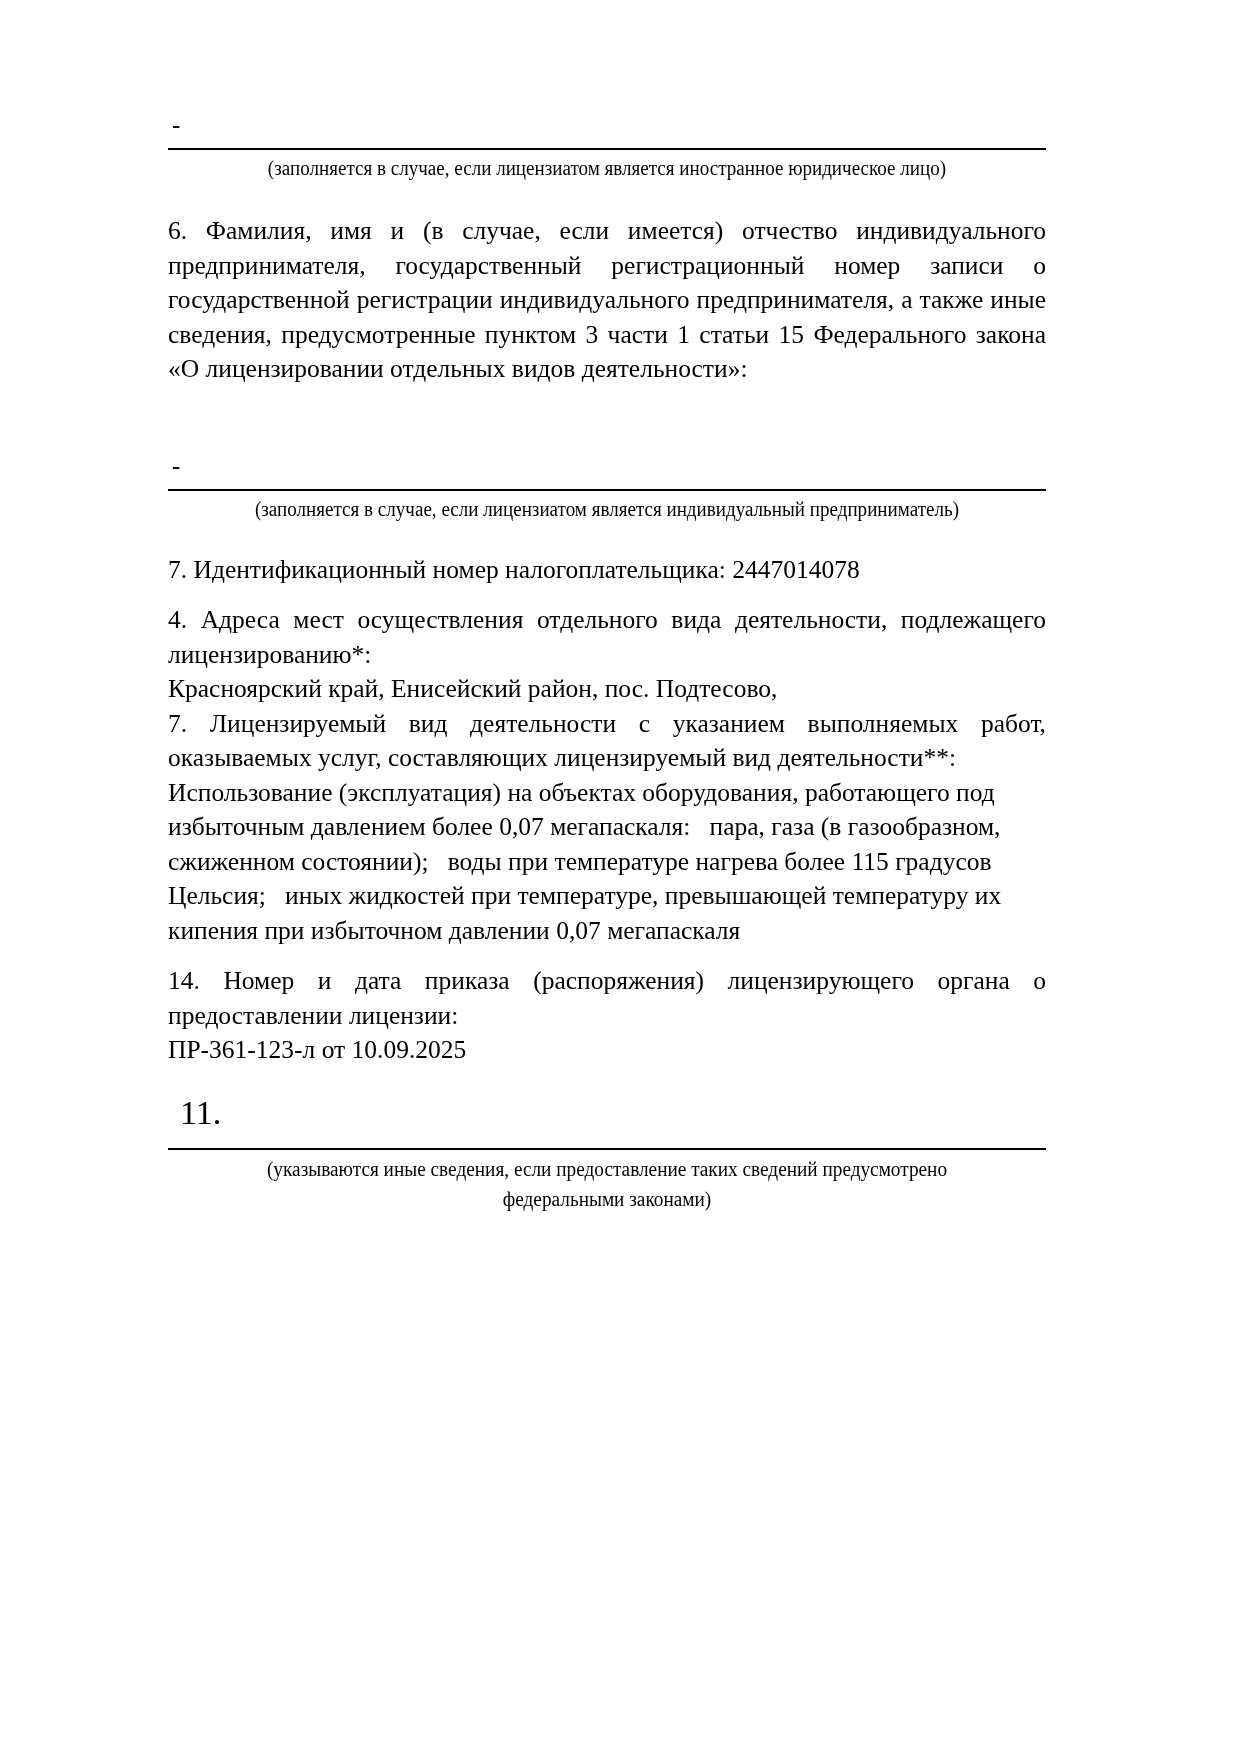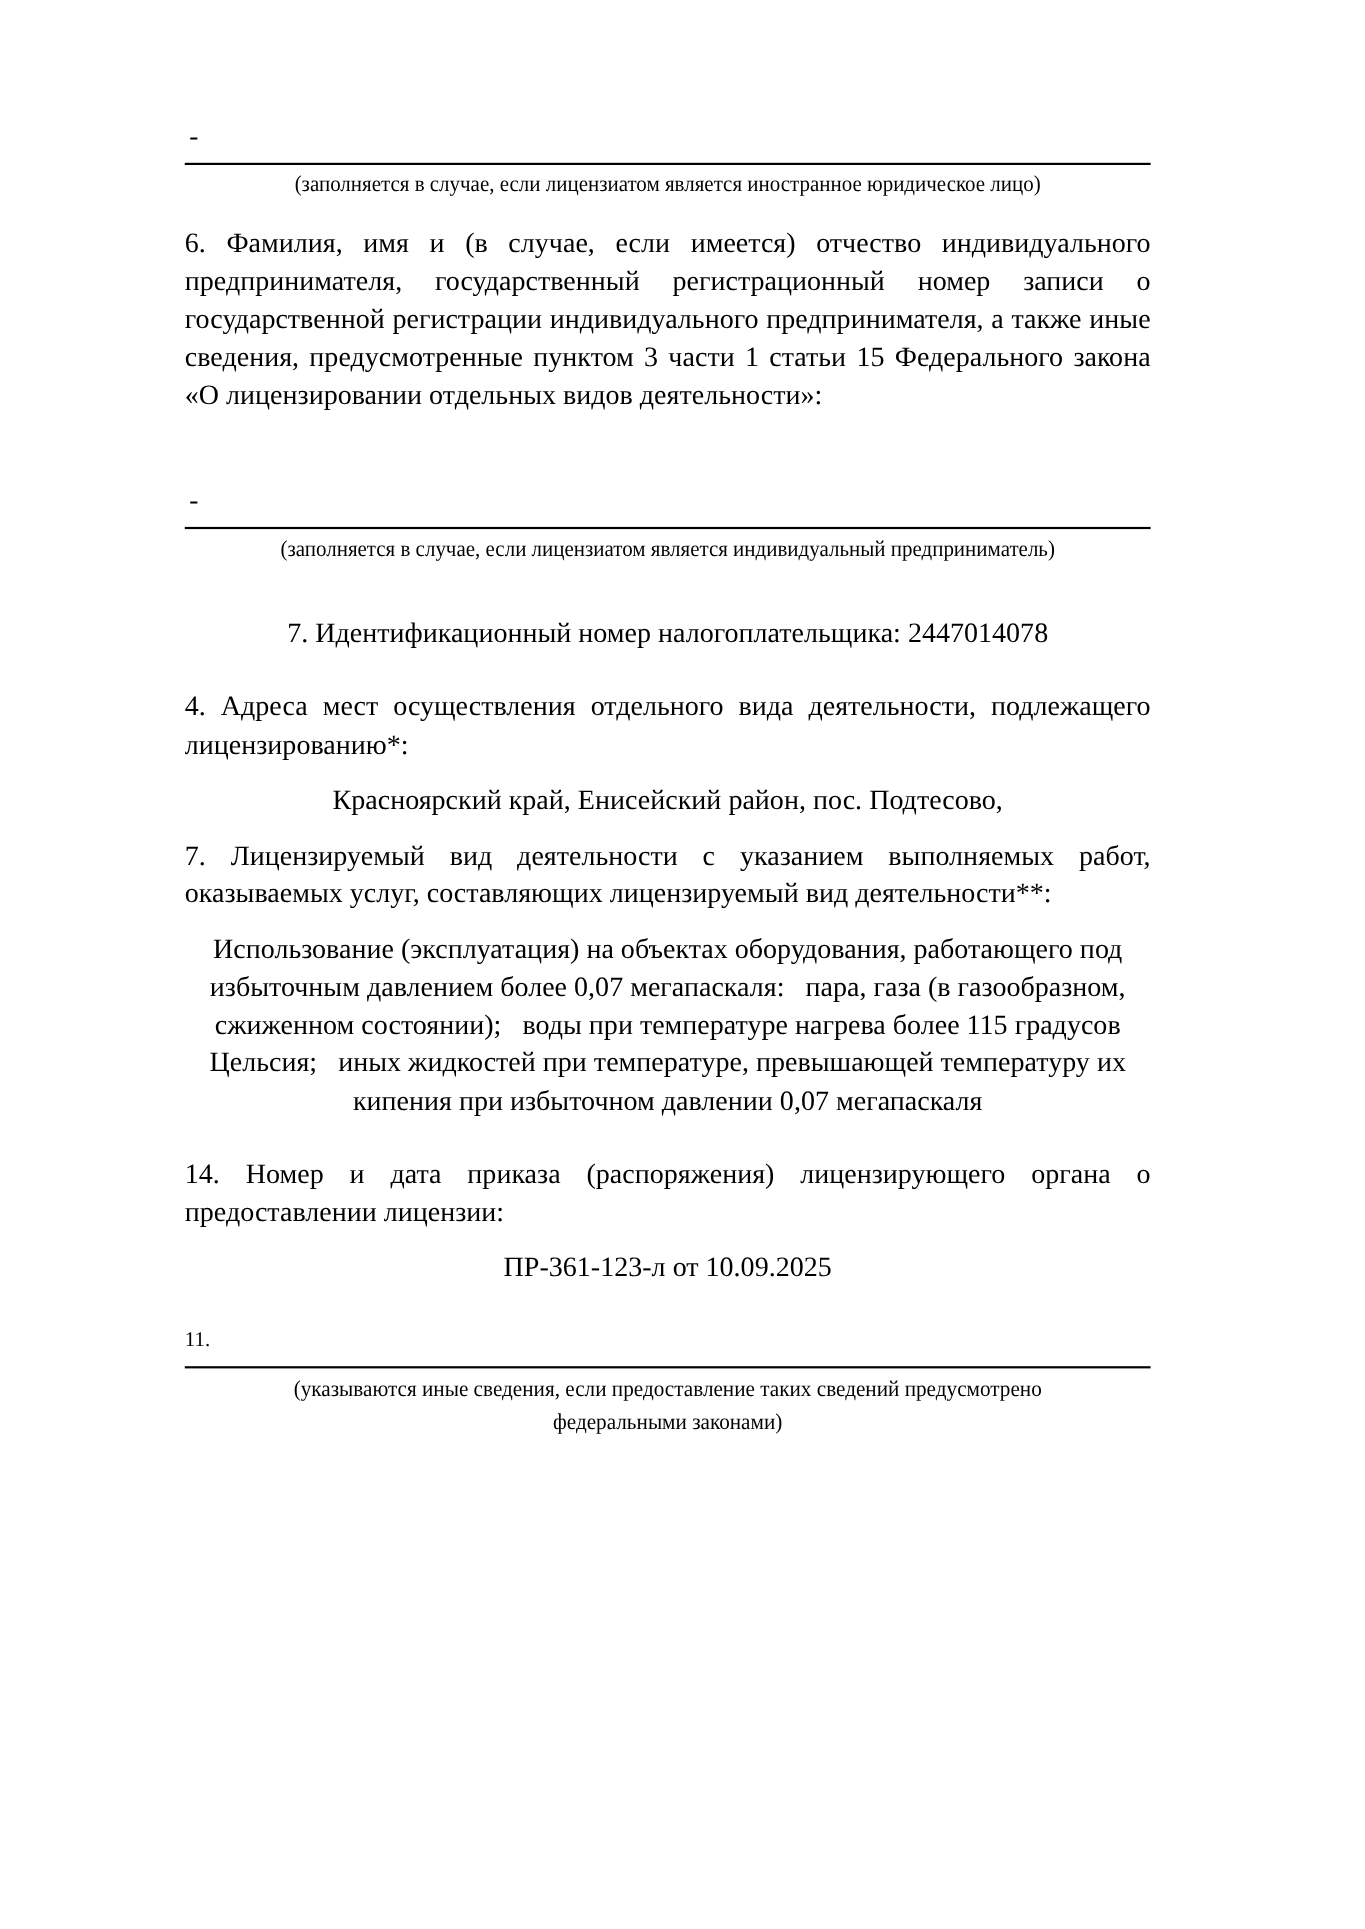--- a/index.html
+++ b/index.html
@@ -45,36 +45,36 @@
   }
   p.para {
     font-size: 25.5px;
     line-height: 34.5px;
     margin: 0;
     text-align: justify;
     text-justify: inter-word;
     hyphens: none;
   }
   p.para.first-block {
-    margin-top: 22px;
+    margin-top: 32px;
   }
   .line {
     font-size: 25.5px;
     line-height: 34.5px;
-    margin: 16px;
-    text-align: center;
+    margin: 0;
+    text-align: left;
     white-space: pre-wrap;
   }
   .gap-small { height: 16px; }
   .gap-med { height: 30px; }
   .gap-large { height: 62px; }
   .num11 {
-    font-size: 19px;
+    font-size: 34px;
     line-height: 34.5px;
-    margin: 0;
+    margin: 12px;
   }
   .footer-caption {
     text-align: center;
     font-size: 20.5px;
     line-height: 30px;
     margin: 4px 0 0 0;
     transform: scaleX(0.94);
     transform-origin: center top;
   }
   .spacer-6 { height: 6px; }

